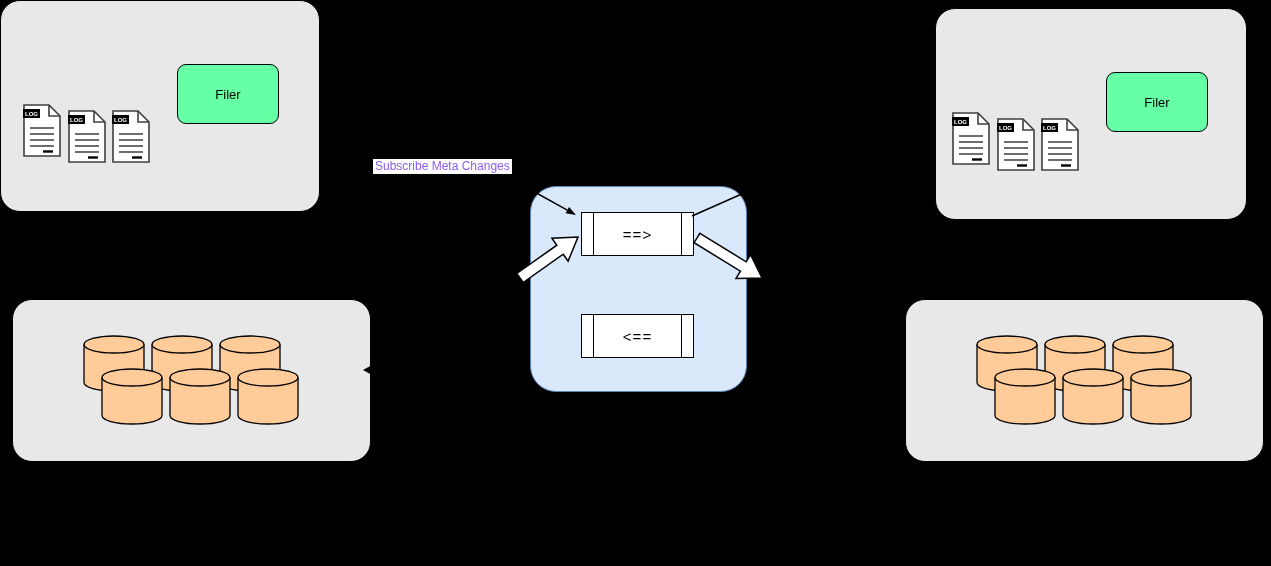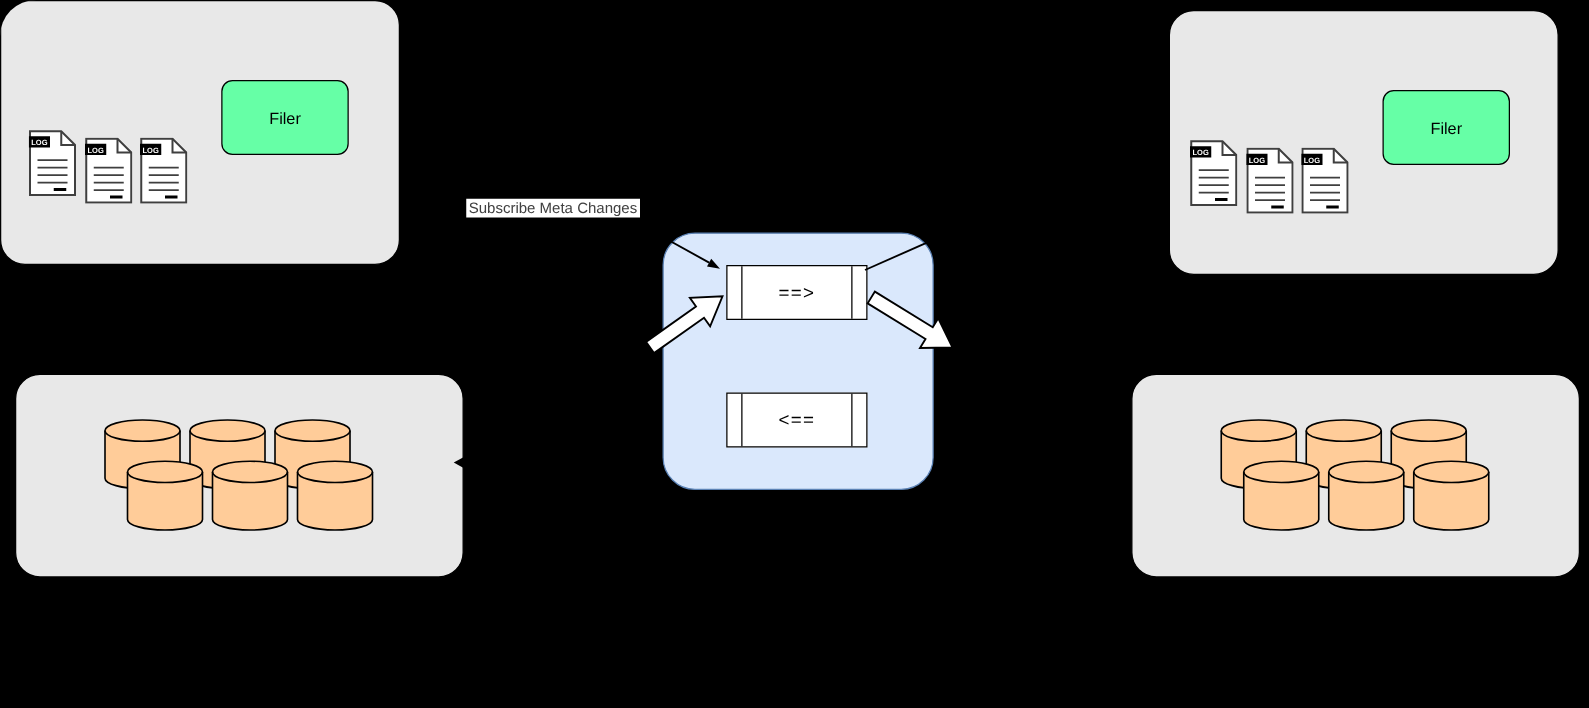--- a/index.html
+++ b/index.html
@@ -1,18 +1,18 @@
 <!DOCTYPE html>
 <html><head>
 <meta charset="utf-8">
 <style>
   html,body{margin:0;padding:0;background:#000;}
   .canvas{
     position:relative;width:1271px;height:566px;background:#000;
-    font-family:"Liberation Sans", sans-serif;overflow:hidden;border-radius:29px;
+    font-family:"Liberation Sans", sans-serif;overflow:hidden;
   }
   .cluster{
     position:absolute;background:#E8E8E8;border:1.5px solid #000;border-radius:20px;
   }
   .storage{
     position:absolute;background:#E8E8E8;border:1.5px solid #000;border-radius:20px;
   }
   .filer{
     position:absolute;background:#66FFA6;border:1.5px solid #000;border-radius:9px;
     display:flex;align-items:center;justify-content:center;
@@ -23,21 +23,21 @@
     position:absolute;background:#DAE8FC;border:1.5px solid #5B82B5;border-radius:26px;
   }
   .stream{
     position:absolute;width:111px;height:42px;background:#FFFFFF;border:1.4px solid #000;
     display:flex;align-items:center;justify-content:center;
     font-size:15px;color:#000;letter-spacing:1px;
   }
   .stream .bar-l{position:absolute;left:11px;top:0;bottom:0;width:0;border-left:1.4px solid #000;}
   .stream .bar-r{position:absolute;right:11px;top:0;bottom:0;width:0;border-left:1.4px solid #000;}
   .subscribe{
-    position:absolute;background:#FFFFFF;color:#404040;font-size:12px;line-height:15px;
+    position:absolute;background:#FFFFFF;color:#8b5cf6;font-size:12px;line-height:15px;
     padding:0 2px;white-space:nowrap;
   }
   .cyl-svg{position:absolute;left:0;top:0;}
   .arrows{position:absolute;left:0;top:0;pointer-events:none;}
 </style>
 </head>
 <body>
 
 <div class="canvas">
 

